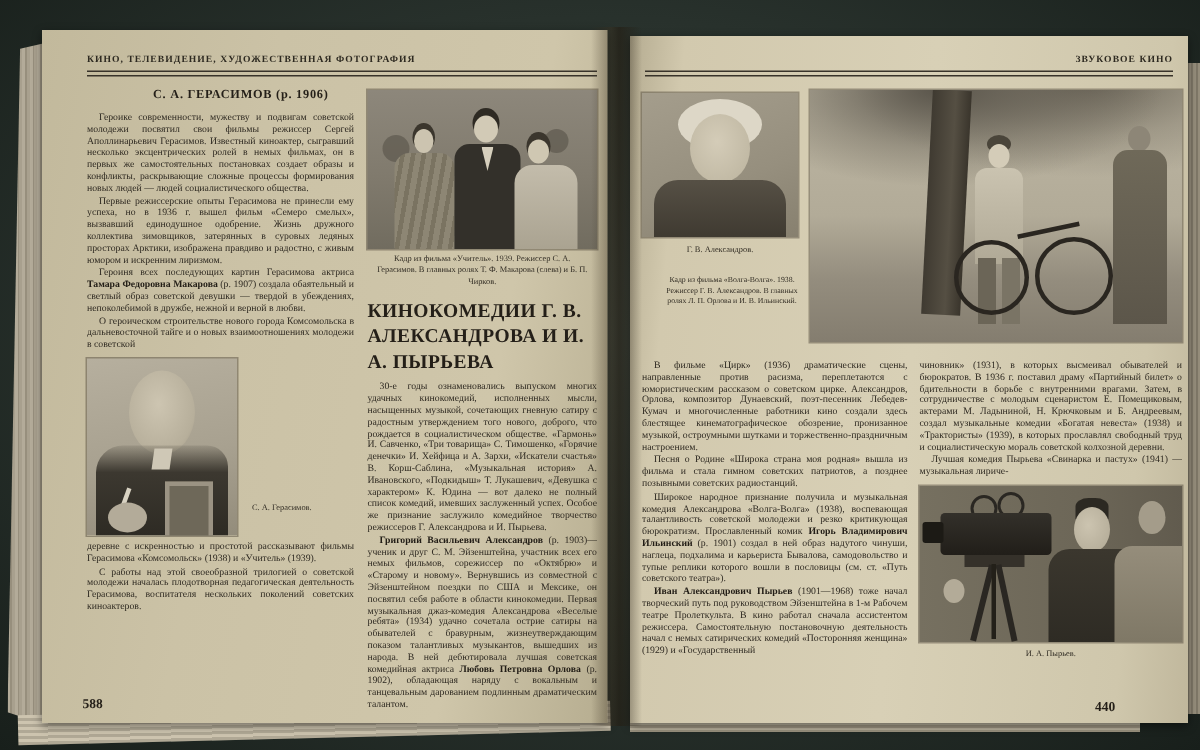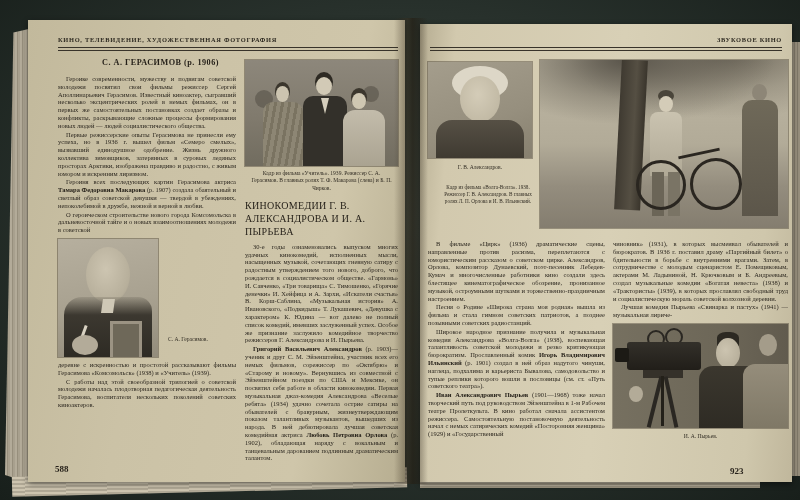--- a/index.html
+++ b/index.html
@@ -19,21 +19,21 @@
   .page{position:absolute;box-shadow:0 2px 6px rgba(0,0,0,.45);}
   .page-left{left:28px;top:20px;width:377px;height:462px;
     background:linear-gradient(100deg,#c2b99c 0%,#cbc2a6 35%,#cfc6aa 75%,#b6ad90 100%);}
   .page-right{left:420px;top:24px;width:372px;height:458px;
     background:linear-gradient(95deg,#b5ac91 0%,#d2c9ae 9%,#d8d0b6 50%,#cfc7ac 88%,#c0b79c 100%);}
   .gutter{position:absolute;left:394px;top:18px;width:34px;height:466px;z-index:5;pointer-events:none;
     background:linear-gradient(90deg,rgba(56,46,30,0) 0%,rgba(56,46,30,.45) 40%,rgba(36,29,18,.6) 55%,rgba(56,46,30,0) 100%);}
   .rhead{position:absolute;font-size:6.4px;font-weight:bold;letter-spacing:.7px;color:#2e2a21;}
   .rule{position:absolute;height:2px;border-top:1.6px solid #38332a;border-bottom:.7px solid #38332a;}
   .atitle{position:absolute;font-size:8.2px;font-weight:bold;letter-spacing:.5px;color:#241f18;padding-left:44px;}
-  .stitle{font-size:10px;font-weight:normal;letter-spacing:.3px;line-height:1.3;color:#241f18;margin:0 0 5px;}
+  .stitle{font-size:13px;font-weight:bold;letter-spacing:.3px;line-height:1.3;color:#241f18;margin:0 0 5px;}
   .col{position:absolute;}
   .p{margin:0 0 1px;font-size:6.5px;line-height:1.2;text-align:justify;color:#2d2820;text-indent:8px;}
   .p.noind{text-indent:0;}
   .p b{color:#221d16;}
   .cap{font-size:5.6px;line-height:1.3;text-align:center;color:#332e25;}
   .photo{position:relative;overflow:hidden;box-shadow:0 0 0 1px rgba(55,48,38,.4);}
   .abs{position:absolute;}
   .pagenum{position:absolute;font-size:9px;font-weight:bold;color:#241f18;margin-top:11px;}
   .head-ell{border-radius:50%;}
 </style>
@@ -146,17 +146,17 @@
         <div class="abs head-ell" style="left:16px;top:62px;width:14px;height:16px;background:#b3ab98;"></div>
         <div class="abs" style="left:104px;top:8px;width:22px;height:14px;background:#2c2922;border-radius:40% 40% 0 0;"></div>
         <div class="abs head-ell" style="left:103px;top:14px;width:24px;height:30px;background:radial-gradient(ellipse at 40% 40%,#ccc4b0 0%,#b7af9b 75%,#9e9683 100%);"></div>
         <div class="abs" style="left:86px;top:42px;width:68px;height:62px;border-radius:14px 14px 0 0;background:linear-gradient(180deg,#3b372e,#2e2b24);"></div>
         <div class="abs" style="left:130px;top:40px;width:45px;height:64px;background:linear-gradient(180deg,#958d7b,#7f7866);border-radius:12px 0 0 0;"></div>
         <div class="abs head-ell" style="left:146px;top:10px;width:18px;height:22px;background:#a49c8a;"></div>
       </div>
       <div class="cap" style="margin-top:5px;">И. А. Пырьев.</div>
     </div>
 
-    <div class="pagenum" style="left:310px;top:431px;">923</div>
+    <div class="pagenum" style="left:310px;top:431px;">440</div>
   </div>
 
   <div class="gutter"></div>
 </div>
 
 </body></html>

